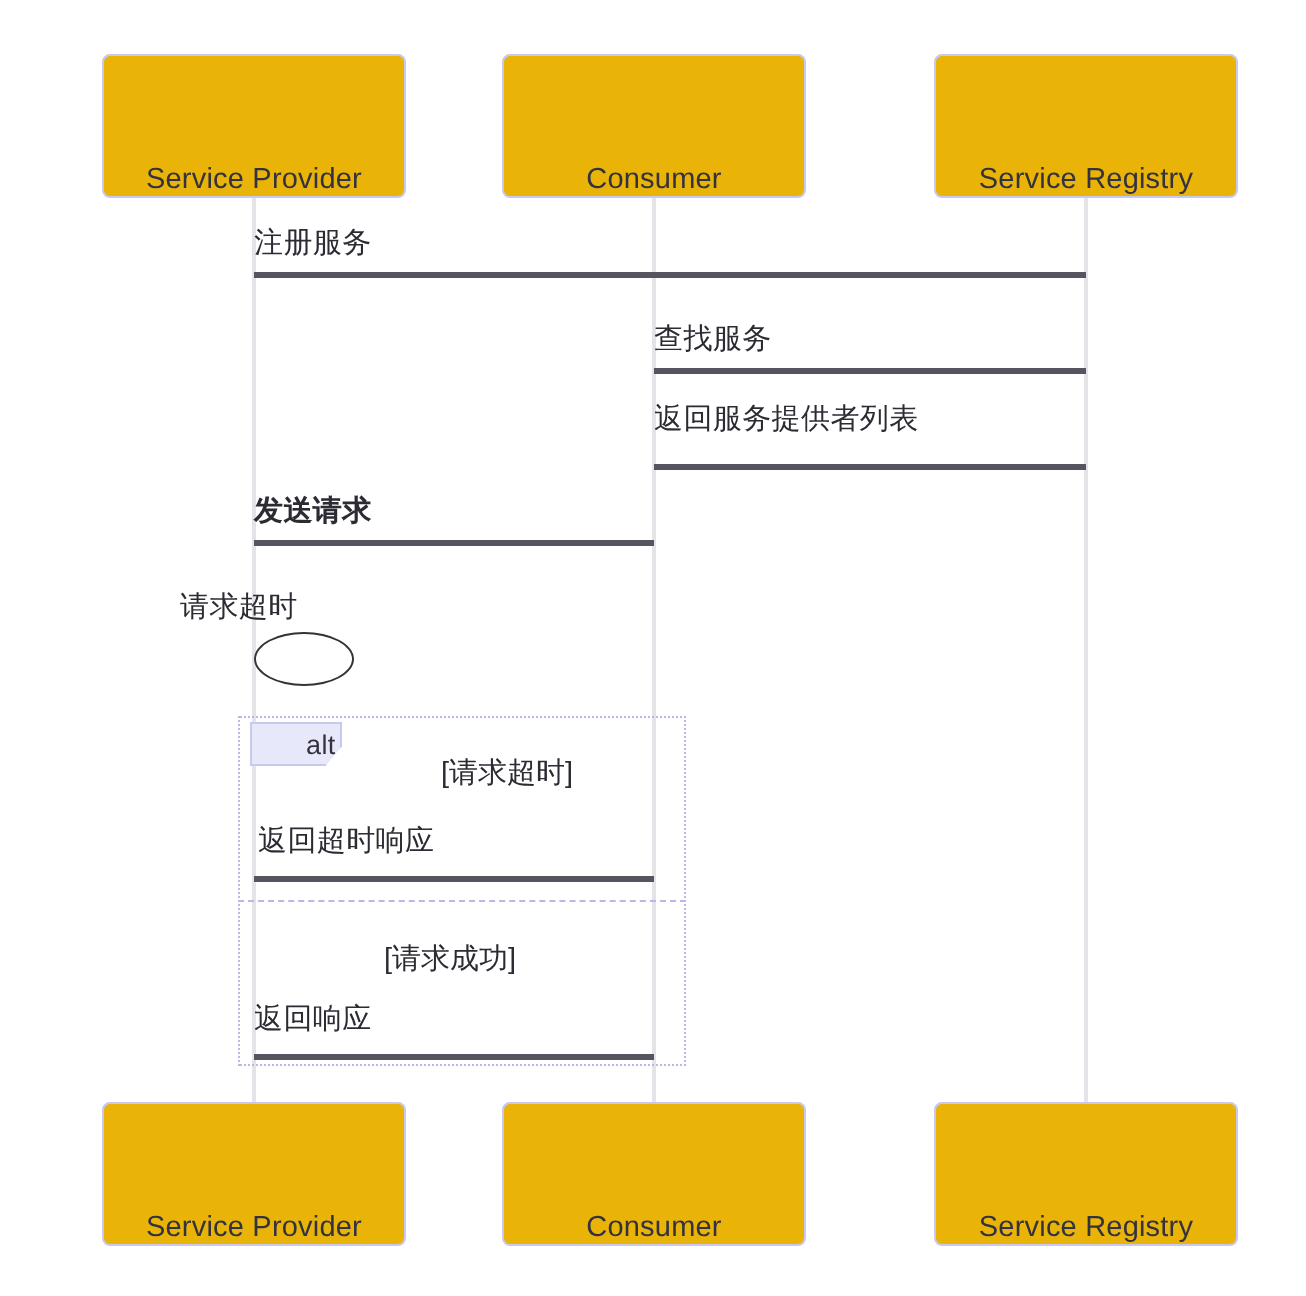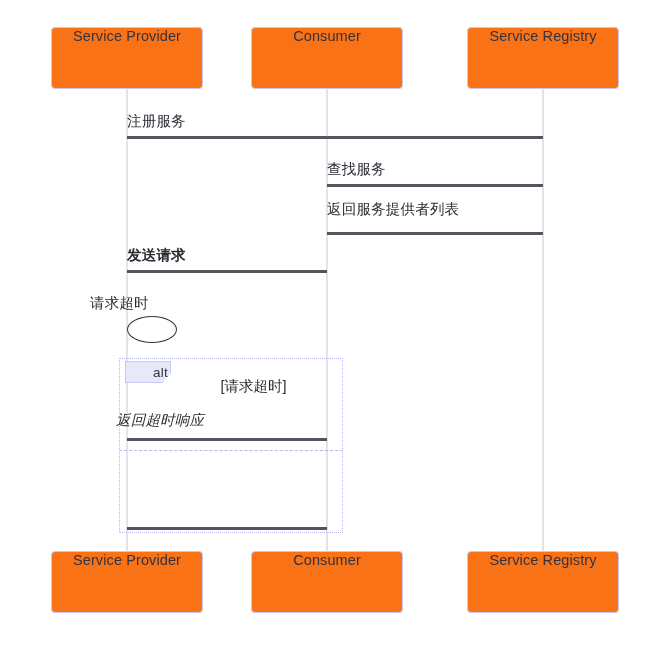--- a/index.html
+++ b/index.html
@@ -18,27 +18,27 @@
     position: relative;
     width: 653px;
     height: 648px;
     background: #ffffff;
   }
 
   
   .actor-box {
     position: absolute;
     width: 152px;
-    height: 62px;
-    background: #f97316;
+    height: 72px;
+    background: #eab308;
     border: 1px solid #C8C8F0;
     border-radius: 4px;
     box-sizing: border-box;
     display: flex;
-    align-items: flex-start;
+    align-items: flex-end;
     justify-content: center;
   }
   .actor-label {
     font-size: 14.5px;
     color: #333340;
     white-space: nowrap;
     letter-spacing: 0.1px;
   }
 
   
@@ -144,26 +144,28 @@
   <div class="self-loop" style="left:127px; top:316px; width:48px; height:25px;"></div>
 
   <div class="frag-box" style="left:119px; top:358px; width:224px; height:175px;"></div>
 
   <div class="frag-tag" style="left:125px; top:361px; width:46px;">
     <span class="frag-tag-text">alt</span>
   </div>
 
   <div class="frag-cond" style="left:171px; top:361px; width:165px;">[请求超时]</div>
 
-  <div class="msg-label" style="left:116px; top:411px; width:163px;font-style:italic;">返回超时响应</div>
+  <div class="msg-label" style="left:129px; top:411px; width:163px;">返回超时响应</div>
   <div class="msg-line" style="left:127px; top:438px; width:200px;"></div>
 
   <div class="frag-divider" style="left:119px; top:450px; width:224px;"></div>
 
+  <div class="frag-cond" style="left:140px; top:454px; width:170px;">[请求成功]</div>
 
+  <div class="msg-label" style="left:127px; top:500px; width:200px;">返回响应</div>
   <div class="msg-line" style="left:127px; top:527px; width:200px;"></div>
 
   <div class="actor-box" style="left:51px; top:551px;">
     <span class="actor-label">Service Provider</span>
   </div>
   <div class="actor-box" style="left:251px; top:551px;">
     <span class="actor-label">Consumer</span>
   </div>
   <div class="actor-box" style="left:467px; top:551px;">
     <span class="actor-label">Service Registry</span>

